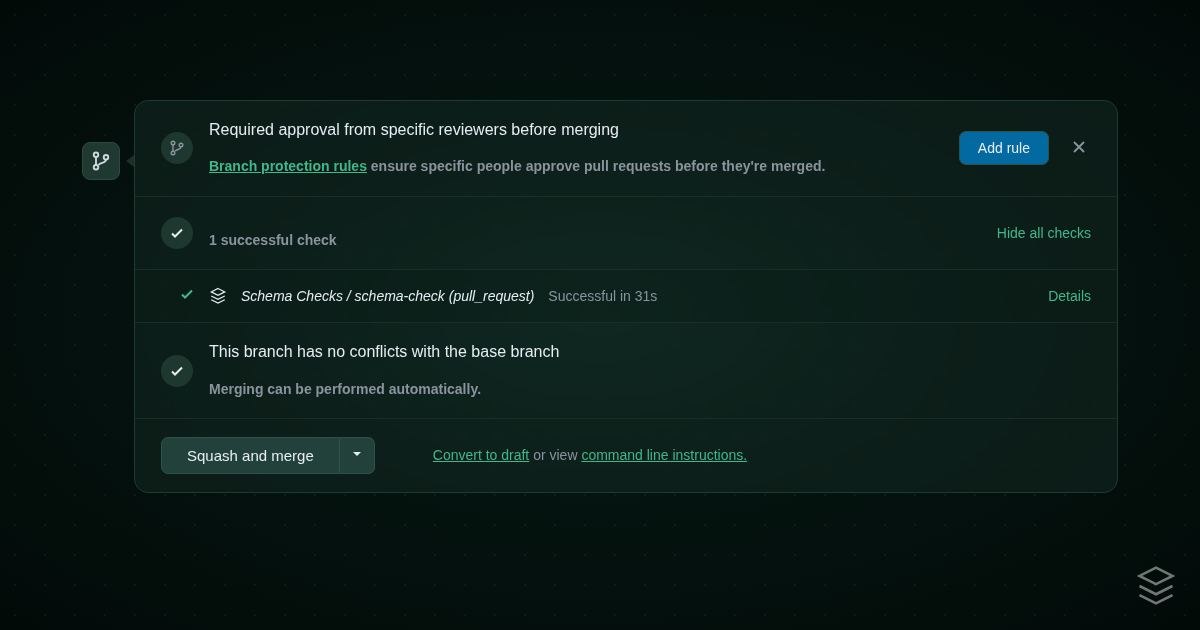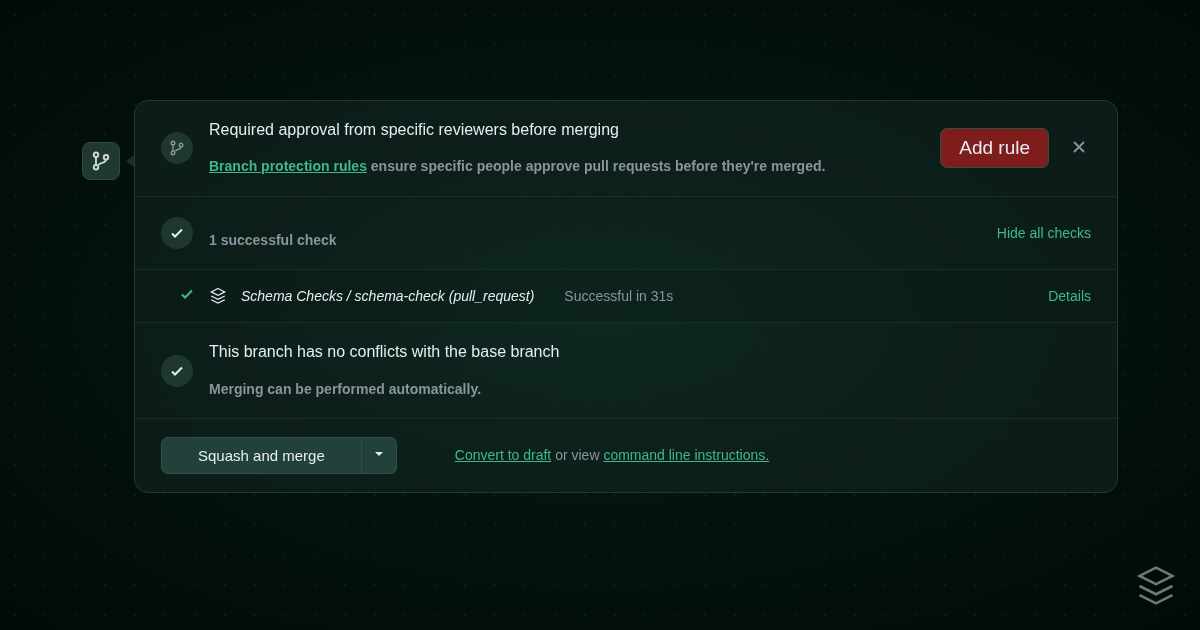--- a/index.html
+++ b/index.html
@@ -75,56 +75,56 @@
   justify-content: center;
   flex-shrink: 0;
 }
 .badge-circle svg { width: 16px; height: 16px; }
 .content { flex: 1; }
 .title { font-size: 16px; font-weight: 500; color: #e6edf3; line-height: 1.4; }
 .subtitle { font-size: 14px; color: #8b949e; line-height: 1.6; margin-top: 14px; font-weight: bold; }
 .link { color: #3fb98a; text-decoration: underline; }
 .right-actions { display: flex; align-items: center; gap: 18px; }
 .btn-add-rule {
-  background: #7f1d1d;
+  background: #0369a1;
   border: 1px solid #2f5248;
   color: #e6edf3;
   padding: 8px 18px;
   border-radius: 7px;
-  font-size: 19px;
+  font-size: 14px;
   font-weight: 500;
   cursor: pointer;
 }
 .close-x { color: #8b949e; font-size: 20px; cursor: pointer; padding: 4px; }
 .hide-link { color: #3fb98a; font-size: 14px; text-decoration: none; white-space: nowrap; }
 .check-row {
   padding: 16px 26px 16px 44px;
   border-bottom: 1px solid #1a2e28;
   display: flex;
   align-items: center;
   gap: 14px;
   background: rgba(10, 25, 20, 0.3);
 }
 .check-row .small-check { color: #3fb98a; }
 .check-row .stack-icon { color: #e6edf3; display:flex; }
 .check-name { font-size: 14px; color: #e6edf3; font-style: italic; }
-.check-status { font-size: 14px; color: #8b949e; margin-left: 16px; }
+.check-status { font-size: 14px; color: #8b949e; }
 .details-link { margin-left: auto; color: #3fb98a; font-size: 14px; text-decoration: none; }
 .footer {
   padding: 18px 26px;
   display: flex;
   align-items: center;
   gap: 18px;
 }
 .merge-btn-group { display: flex; }
 .btn-merge {
   background: #22413a;
   border: 1px solid #2f5248;
   color: #e6edf3;
-  padding: 9px 36px;
+  padding: 9px 25px;
   border-radius: 7px 0 0 7px;
   font-size: 15px;
   cursor: pointer;
 }
 .btn-merge-dd {
   background: #22413a;
   border: 1px solid #2f5248;
   border-left: none;
   color: #e6edf3;
   padding: 9px 12px;

